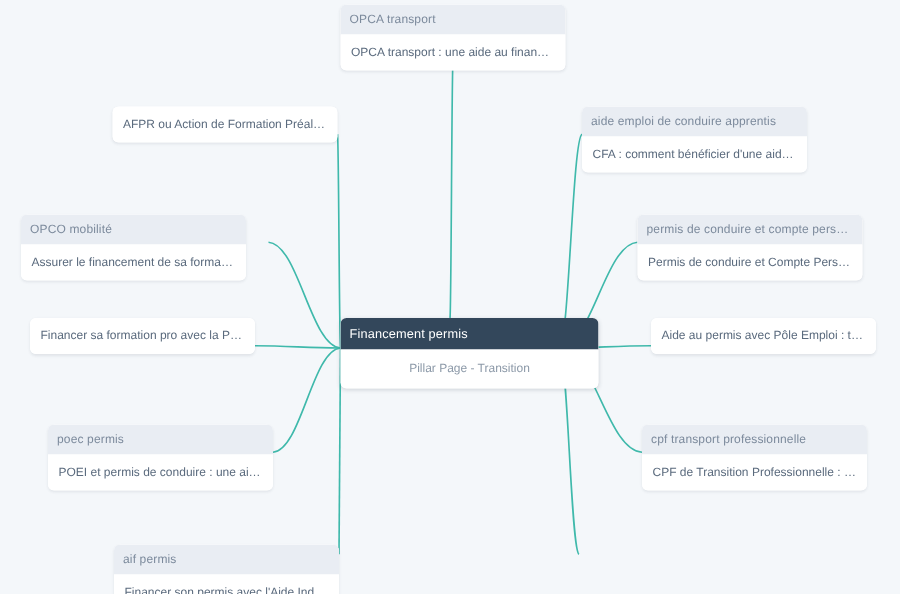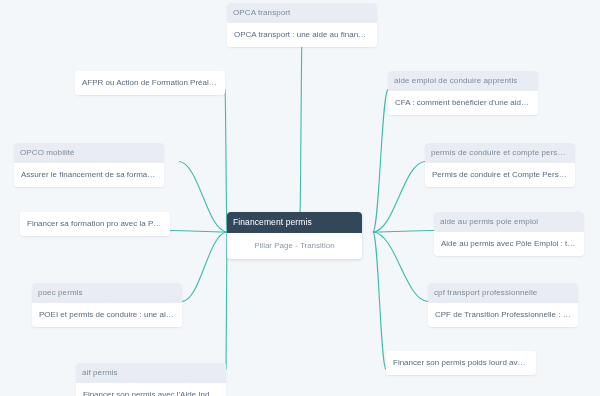--- a/index.html
+++ b/index.html
@@ -56,21 +56,21 @@
     font-size: 8px;
     line-height: 11px;
     padding: 6px 7px 7px 7px;
     text-align: center;
     white-space: nowrap;
     overflow: hidden;
     text-overflow: ellipsis;
   }
   
   .node.central {
-    width: 135px;
+    width: 172px;
     box-shadow: 0 1px 3px rgba(45, 62, 80, 0.18);
   }
   .node.central .node-header {
     background: #33475b;
     color: #ffffff;
     font-size: 8.5px;
     line-height: 11px;
     padding: 5px 6px;
     font-weight: normal;
   }
@@ -108,29 +108,27 @@
       </div>
       <div class="node" style="left: 388px; top: 71px;">
         <div class="node-header">aide emploi de conduire apprentis</div>
         <div class="node-body">CFA : comment bénéficier d'une aide a...</div>
       </div>
       <div class="node" style="left: 425px; top: 143px;">
         <div class="node-header">permis de conduire et compte personn...</div>
         <div class="node-body">Permis de conduire et Compte Personn...</div>
       </div>
       <div class="node" style="left: 434px; top: 212px;">
-        <div class="node-header">aide au permis pole emploi</div>
         <div class="node-body">Aide au permis avec Pôle Emploi : tout ...</div>
       </div>
       <div class="node" style="left: 428px; top: 283px;">
         <div class="node-header">cpf transport professionnelle</div>
         <div class="node-body">CPF de Transition Professionnelle : une ...</div>
       </div>
       <div class="node" style="left: 386px; top: 351px;">
-        <div class="node-body">Financer son permis poids lourd avec l...</div>
       </div>
       <div class="node" style="left: 76px; top: 363px;">
         <div class="node-header">aif permis</div>
         <div class="node-body">Financer son permis avec l'Aide Individ...</div>
       </div>
       <div class="node" style="left: 32px; top: 283px;">
         <div class="node-header">poec permis</div>
         <div class="node-body">POEI et permis de conduire : une aide ...</div>
       </div>
       <div class="node" style="left: 20px; top: 212px;">

